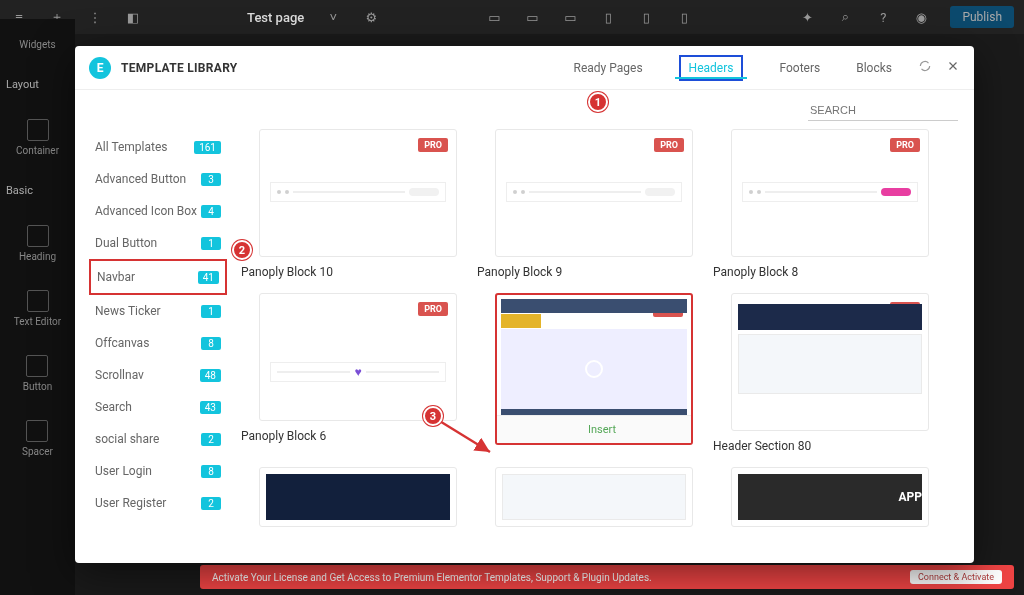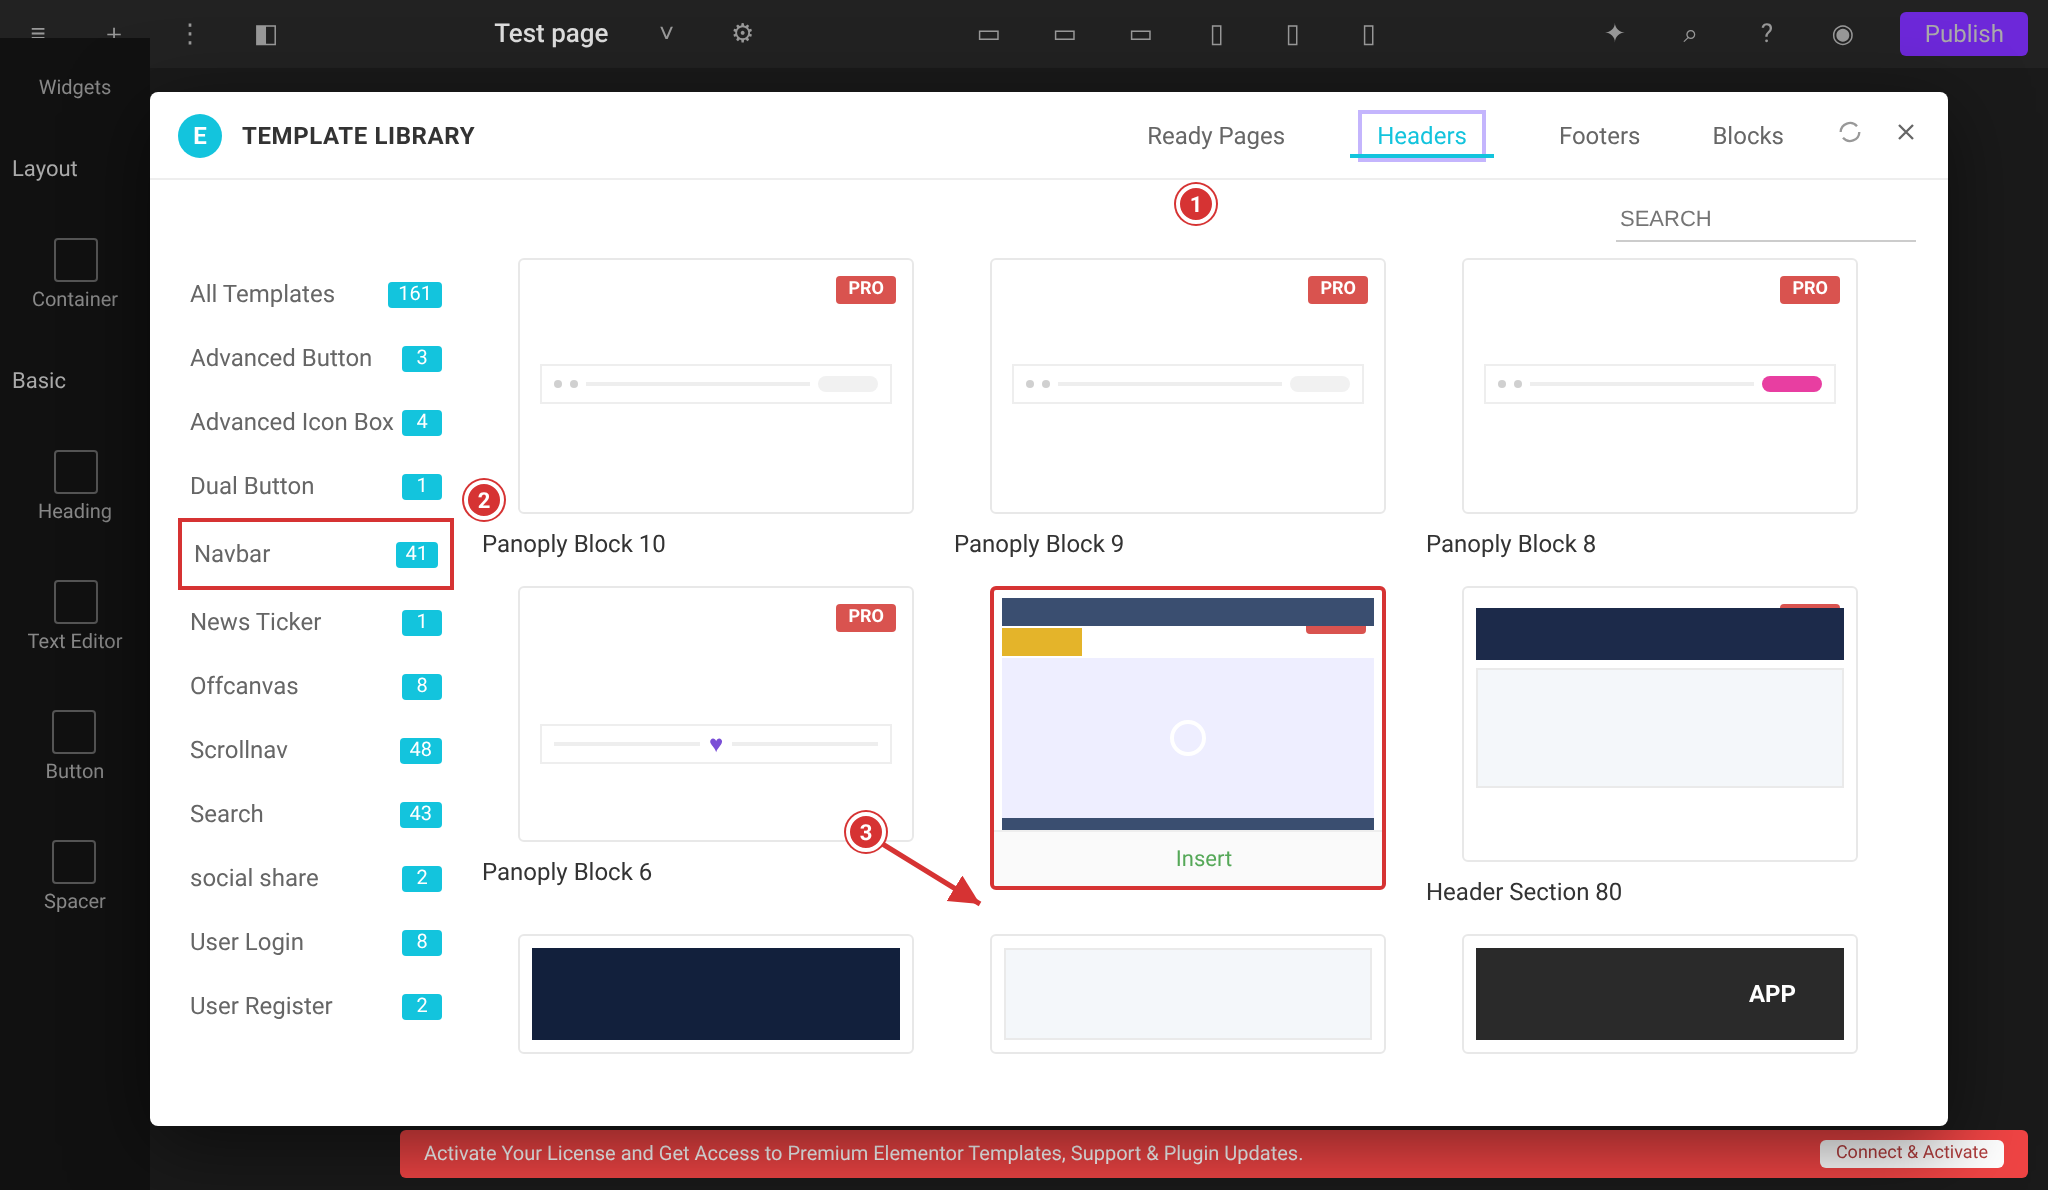--- a/index.html
+++ b/index.html
@@ -11,21 +11,21 @@
     font-size:12px; color:#333;
   }
   
   .topbar {
     height:34px; background:#222; display:flex; align-items:center; padding:0 10px;
     gap:20px; color:#aaa; font-size:13px;
   }
   .topbar .tb-icon { width:18px; height:18px; display:flex; align-items:center; justify-content:center; color:#999; }
   .topbar .spacer { flex:1 }
   .topbar .page-title { color:#ddd; font-weight:500; }
-  .topbar .publish { background:#6d28d9; color:#aaa; padding:4px 12px; border-radius:3px; font-size:12px;}
+  .topbar .publish { background:#0c4a6e; color:#aaa; padding:4px 12px; border-radius:3px; font-size:12px;}
   .leftpanel {
     position:absolute; left:0; top:19px; bottom:0; width:75px; background:#111;
     display:flex; flex-direction:column; align-items:center; padding-top:20px; gap:28px;
   }
   .leftpanel .lp-item { color:#888; font-size:10px; display:flex; flex-direction:column; align-items:center; gap:4px;}
   .leftpanel .lp-icon { width:22px; height:22px; border:1px solid #555; border-radius:2px;}
   .section-label { color:#aaa; font-size:11px; align-self:flex-start; padding-left:6px; }
 
   
   .licensebar {
@@ -44,21 +44,21 @@
   .mhead {
     height:44px; border-bottom:1px solid #eee; display:flex; align-items:center;
     padding:0 14px;
   }
   .mhead .logo { width:22px; height:22px; background:#13c4dd; border-radius:50%; margin-right:10px; display:flex;align-items:center;justify-content:center;color:#fff;font-weight:bold;}
   .mhead .title { font-weight:700; font-size:12px; color:#333; letter-spacing:.3px;}
   .mhead .tabs { margin-left:auto; display:flex; gap:36px; align-items:center; height:100%;}
   .mhead .tab { font-size:12px; color:#666; cursor:pointer; height:100%; display:flex; align-items:center; position:relative;}
   .mhead .tab.active { color:#13c4dd; }
   .mhead .tab.active::after { content:""; position:absolute; left:-6px; right:-6px; bottom:0; height:2px; background:#13c4dd;}
-  .mhead .tab.active.boxed { border:2px solid #c4b5fd; padding:4px 8px; height:auto;}
+  .mhead .tab.active.boxed { border:2px solid #1d4ed8; padding:4px 8px; height:auto;}
   .mhead .headicons { display:flex; gap:14px; margin-left:26px; color:#999;}
   .mhead .headicons svg { width:14px; height:14px; cursor:pointer; }
 
   .searchrow { display:flex; justify-content:flex-end; padding:10px 16px 4px; }
   .searchrow input {
     width:150px; font-size:11px; border:none; border-bottom:1px solid #ccc;
     padding:4px 18px 4px 2px; color:#555; outline:none;
   }
 
   .mbody { flex:1; display:flex; overflow:hidden; }
@@ -339,21 +339,21 @@
         </div>
         <div class="card">
           <div class="thumb" style="height:60px">
             <span class="pro">PRO</span>
             <div class="lightthumb"></div>
           </div>
         </div>
         <div class="card">
           <div class="thumb" style="height:60px">
             <span class="pro">PRO</span>
-            <div class="darkthumb" style="background:#2a2a2a;display:flex;align-items:center;justify-content:flex-end;padding-right:24px;color:#fff;font-weight:700;font-size:12px">APP</div>
+            <div class="darkthumb" style="background:#2a2a2a;display:flex;align-items:center;justify-content:flex-end;padding-right:0;color:#fff;font-weight:700;font-size:12px">APP</div>
           </div>
         </div>
       </div>
     </div>
   </div>
 </div>
 
 <div class="callout" style="left:588px; top:92px">1</div>
 <div class="callout" style="left:232px; top:240px">2</div>
 <div class="callout" style="left:423px; top:406px">3</div>

